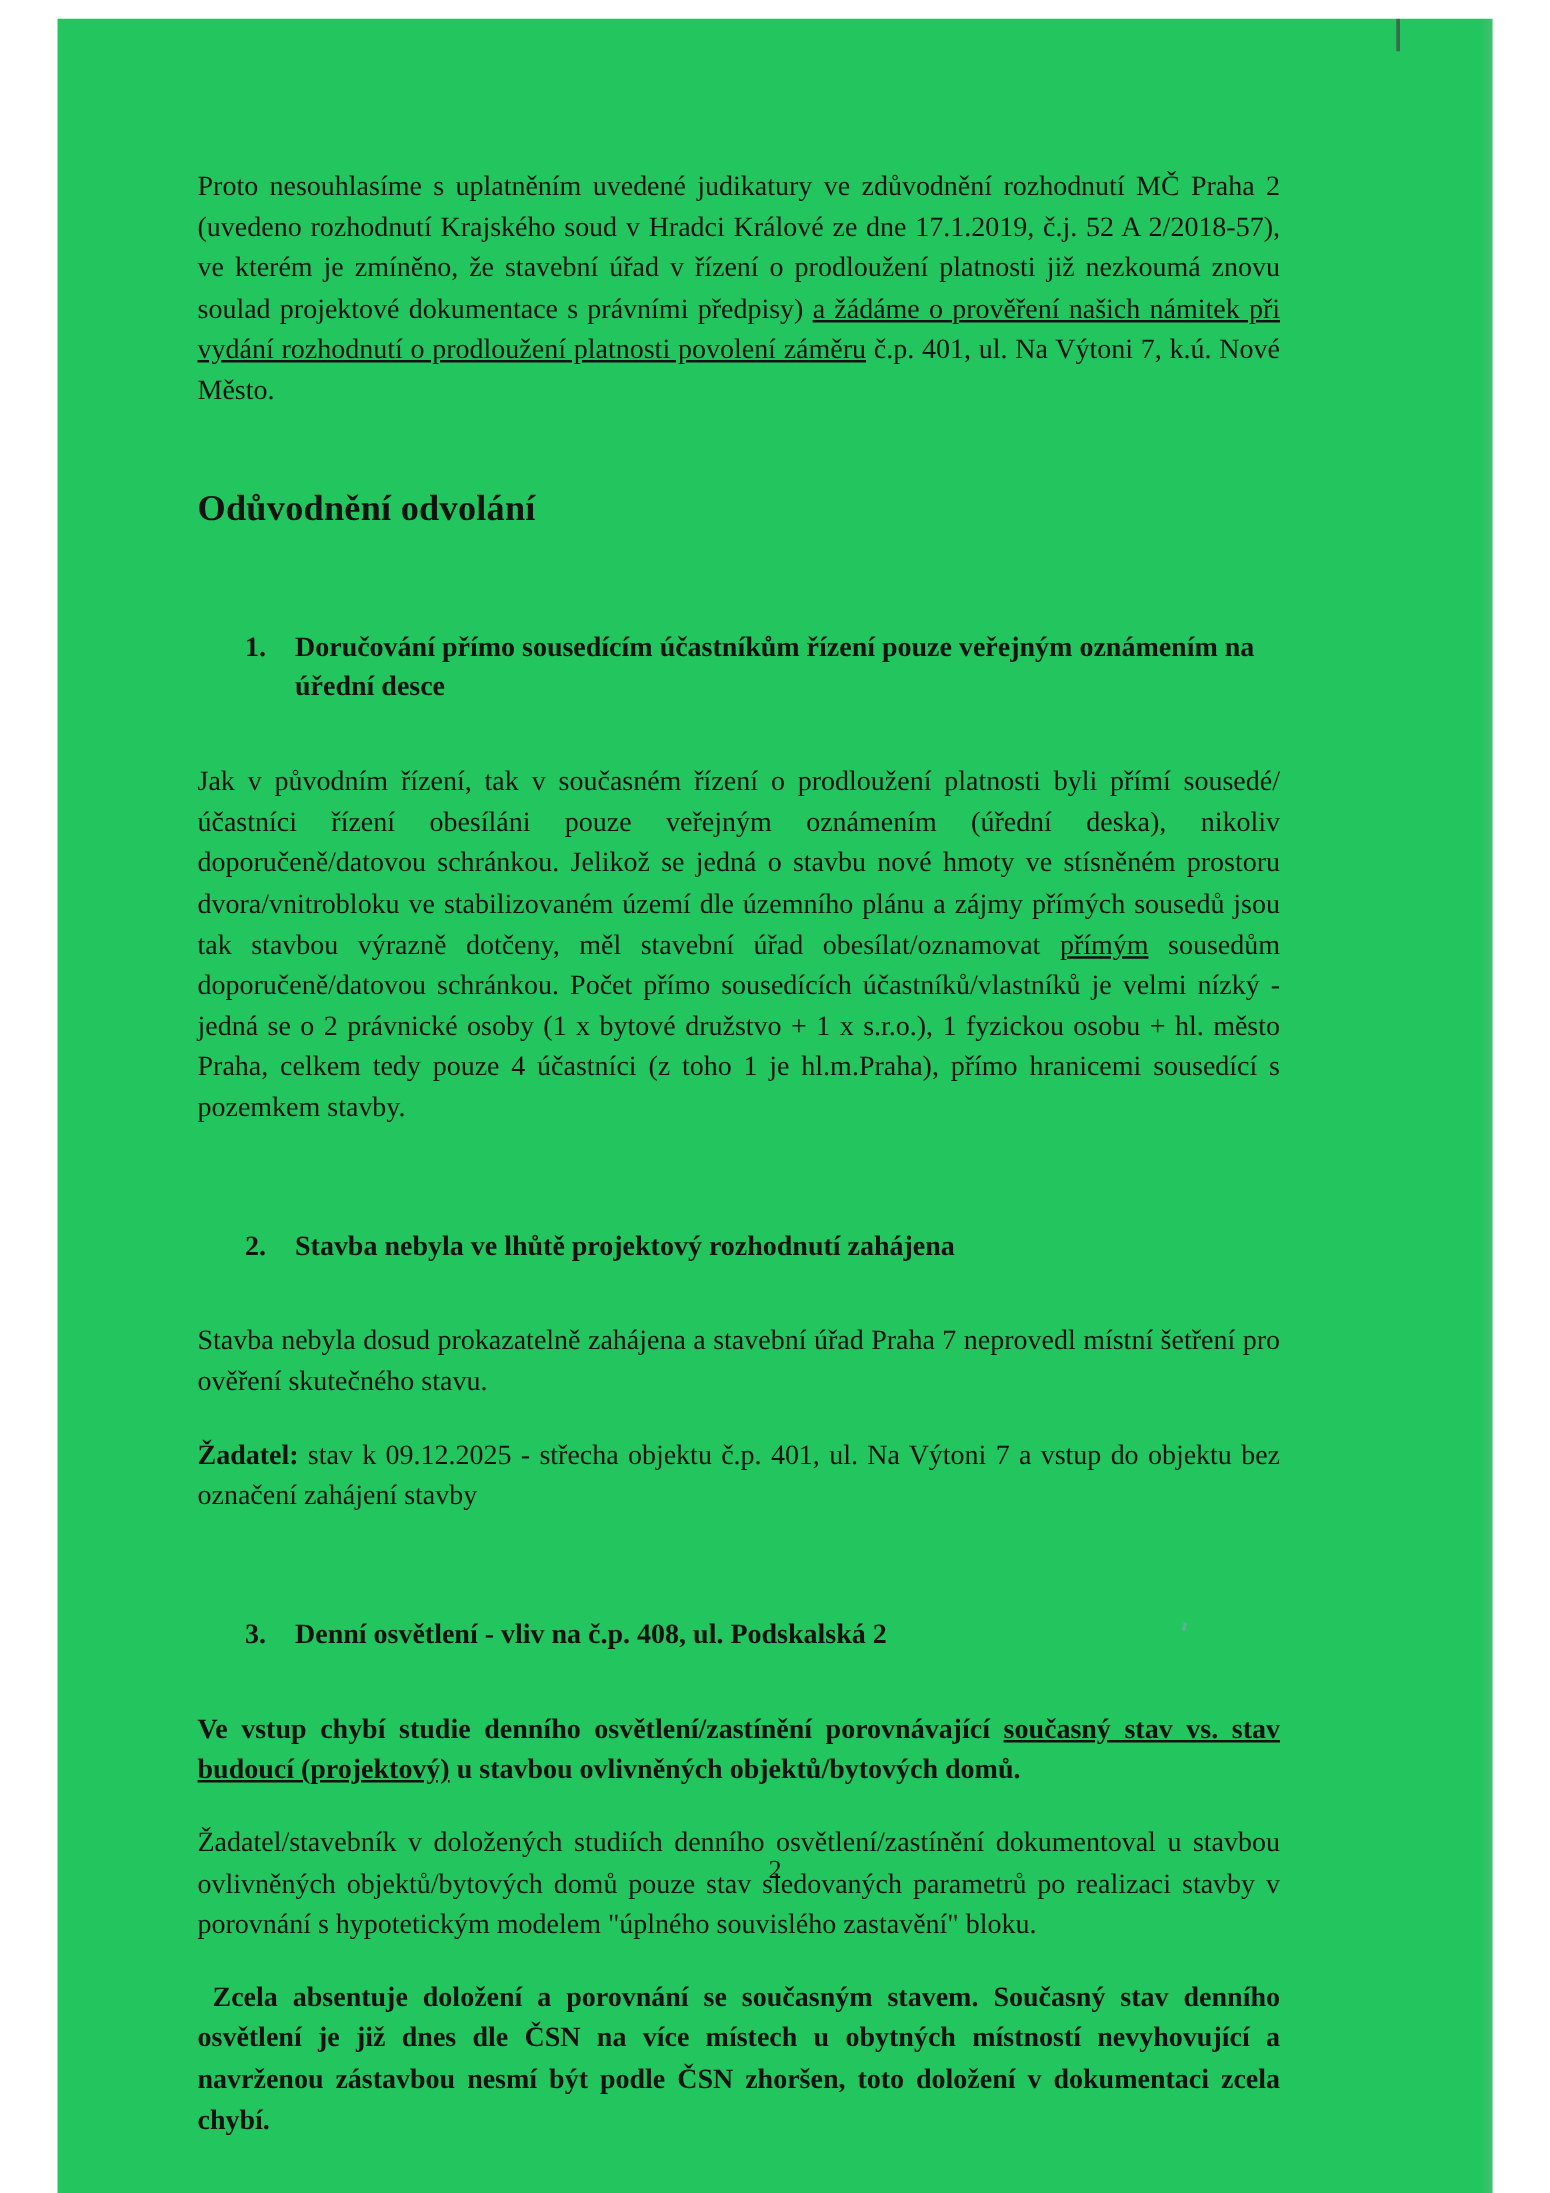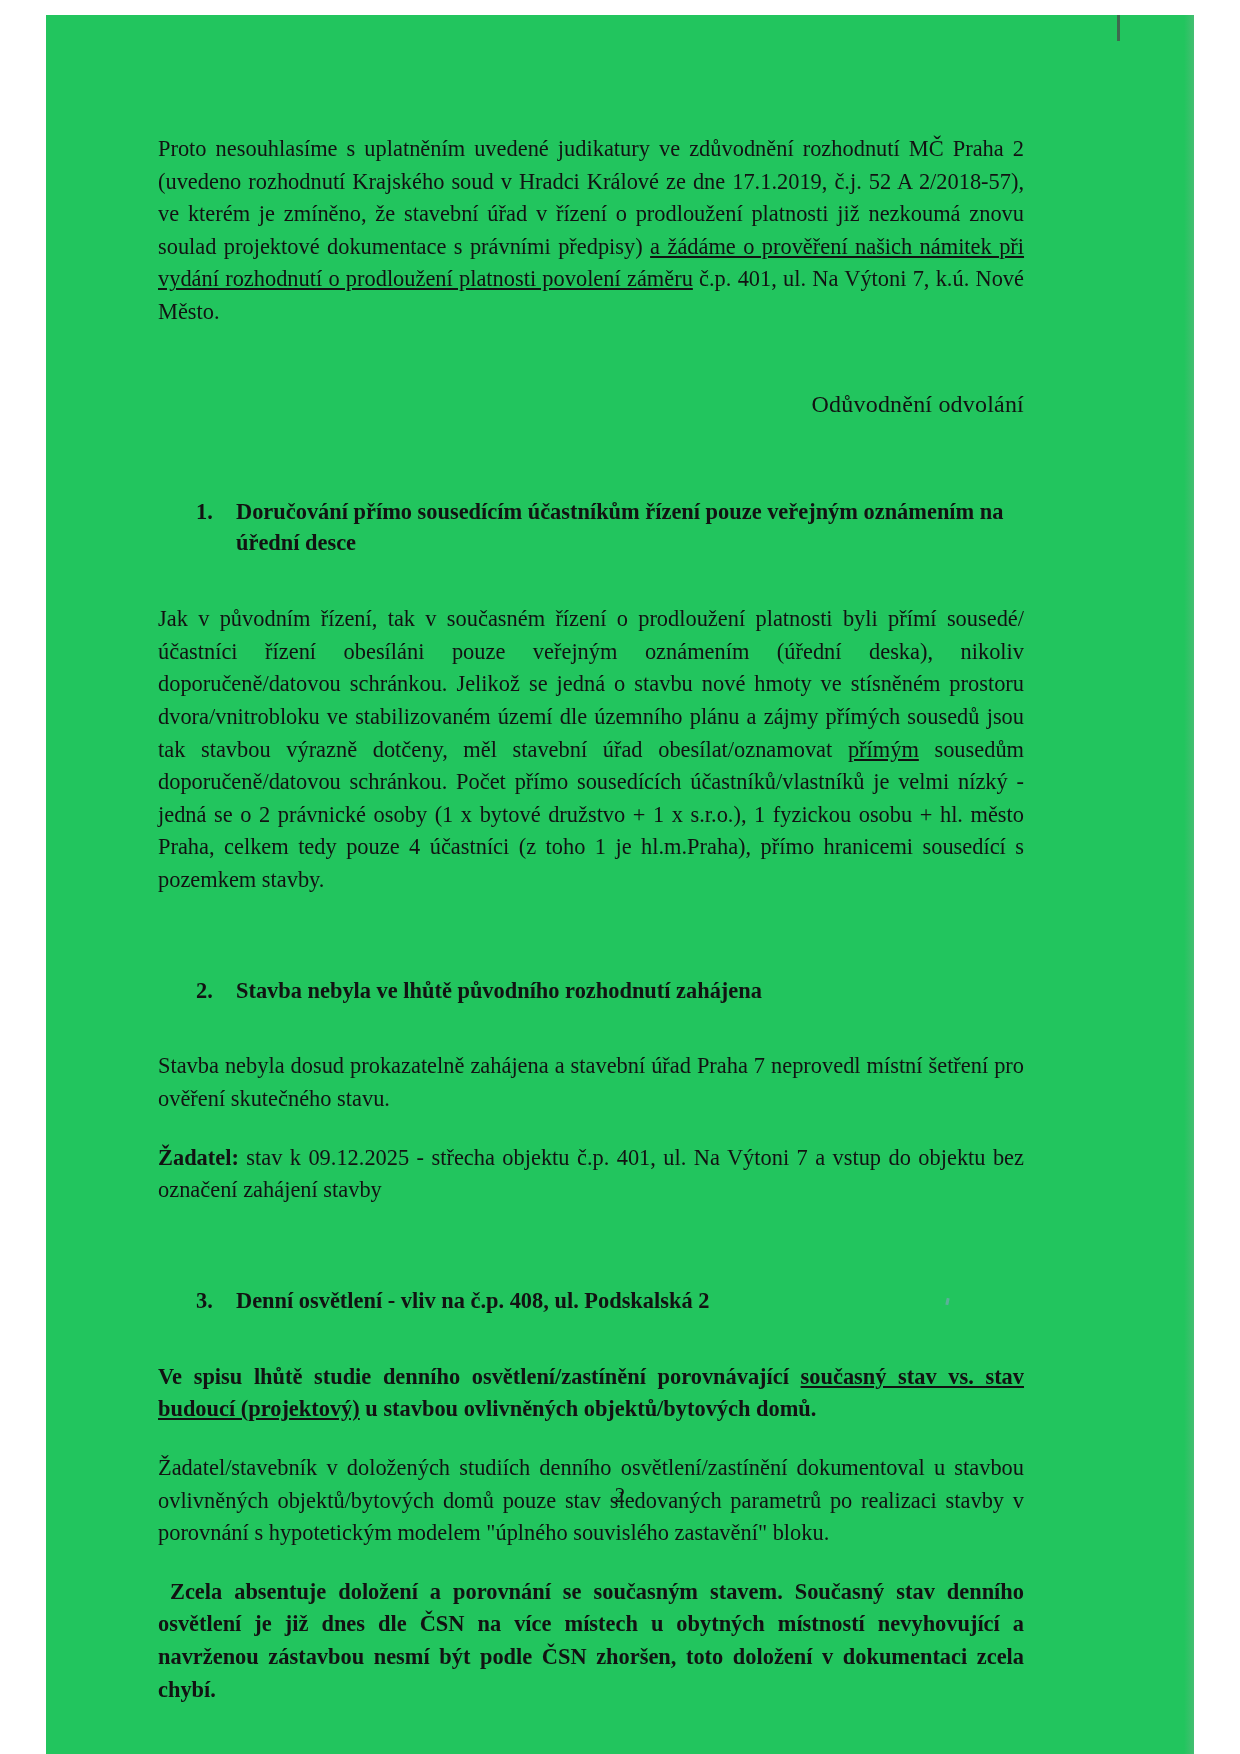--- a/index.html
+++ b/index.html
@@ -57,23 +57,23 @@
     text-align: justify;
     text-justify: inter-word;
     hyphens: none;
   }
   .gap-m { height: 26px; }
   .gap-l { height: 44px; }
   .gap-xl { height: 62px; }
   .gap-xxl { height: 78px; }
 
   .doc-title {
-    text-align: right;
-    font-weight: normal;
-    font-size: 24px;
+    text-align: left;
+    font-weight: bold;
+    font-size: 29px;
     letter-spacing: .2px;
   }
 
   .section-heading {
     display: flex;
     font-weight: bold;
     font-size: 22.4px;
     line-height: 1.42;
     padding-left: 38px;
   }
@@ -146,41 +146,41 @@
     </div>
 
     <div class="gap-l"></div>
 
     <p class="para"><span>Jak v původním řízení, tak v současném řízení o prodloužení platnosti byli přímí sousedé/účastníci řízení obesíláni pouze veřejným oznámením (úřední deska), nikoliv doporučeně/datovou schránkou. Jelikož se jedná o stavbu nové hmoty ve stísněném prostoru dvora/vnitrobloku ve stabilizovaném území dle územního plánu a zájmy přímých sousedů jsou tak stavbou výrazně dotčeny, měl stavební úřad obesílat/oznamovat </span><span class="u">přímým</span><span> sousedům doporučeně/datovou schránkou. Počet přímo sousedících účastníků/vlastníků je velmi nízký - jedná se o 2 právnické osoby (1 x bytové družstvo + 1 x s.r.o.), 1  fyzickou osobu + hl. město Praha, celkem tedy pouze 4 účastníci (z toho 1 je hl.m.Praha), přímo hranicemi sousedící s pozemkem stavby.</span></p>
 
     <div class="gap-xxl"></div>
 
     <div class="section-heading">
       <span class="num">2.</span>
-      <span class="htext">Stavba nebyla ve lhůtě původního rozhodnutí zahájena</span>
+      <span class="htext">Stavba nebyla ve lhůtě projektový rozhodnutí zahájena</span>
     </div>
 
     <div class="gap-l"></div>
 
     <p class="para">Stavba nebyla dosud prokazatelně zahájena a stavební úřad Praha 7 neprovedl místní šetření pro ověření skutečného stavu.</p>
 
     <div class="gap-m"></div>
 
     <p class="para"><span class="bold">Žadatel:</span><span> stav k 09.12.2025 - střecha objektu č.p. 401, ul. Na Výtoni 7 a vstup do objektu bez označení zahájení stavby</span></p>
 
     <div class="gap-xxl"></div>
 
     <div class="section-heading">
       <span class="num">3.</span>
       <span class="htext">Denní osvětlení - vliv na č.p. 408, ul. Podskalská 2</span>
     </div>
 
     <div class="gap-l"></div>
 
-    <p class="bold-block"><span>Ve spisu lhůtě studie denního osvětlení/zastínění porovnávající </span><span class="bu">současný stav vs. stav budoucí (projektový)</span><span> u stavbou ovlivněných objektů/bytových domů.</span></p>
+    <p class="bold-block"><span>Ve vstup chybí studie denního osvětlení/zastínění porovnávající </span><span class="bu">současný stav vs. stav budoucí (projektový)</span><span> u stavbou ovlivněných objektů/bytových domů.</span></p>
 
     <div class="gap-m"></div>
 
     <p class="para">Žadatel/stavebník v doložených studiích denního osvětlení/zastínění dokumentoval u stavbou ovlivněných objektů/bytových domů pouze stav sledovaných parametrů po realizaci stavby v porovnání s hypotetickým modelem "úplného souvislého zastavění" bloku.</p>
 
     <div class="gap-m"></div>
 
     <p class="bold-block final">Zcela absentuje doložení a porovnání se současným stavem. Současný stav denního osvětlení je již dnes dle ČSN na více místech u obytných místností nevyhovující a navrženou zástavbou nesmí být podle ČSN zhoršen, toto doložení v dokumentaci zcela chybí.</p>
 
   </div>

